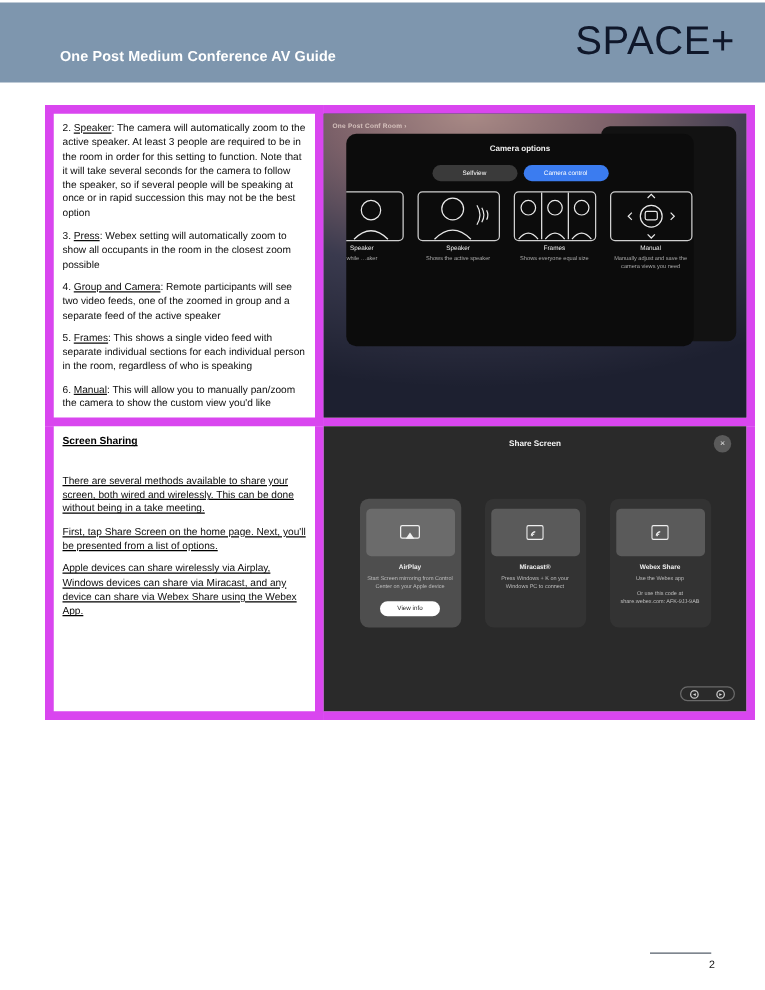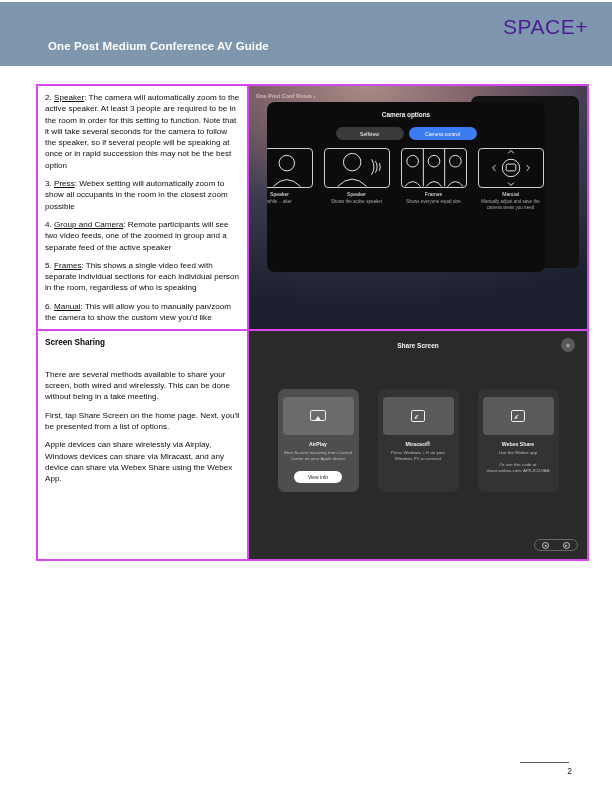--- a/index.html
+++ b/index.html
@@ -33,53 +33,53 @@
     font-size: 11.5px;
     font-weight: bold;
     color: #ffffff;
     letter-spacing: 0.1px;
     white-space: nowrap;
   }
   .header-logo {
     position: absolute;
     right: 24px;
     top: 14px;
-    font-size: 21px;
+    font-size: 32px;
     font-weight: 300;
-    color: #4c1d95;
+    color: #0f172a;
     letter-spacing: 0.5px;
     line-height: 1;
     white-space: nowrap;
   }
 
   
   .doc-table {
     position: absolute;
     left: 36px;
     top: 84px;
     width: 533px;
     border-collapse: collapse;
     table-layout: fixed;
   }
   .doc-table td {
-    border: 2px solid #d946ef;
+    border: 7px solid #d946ef;
     vertical-align: top;
     padding: 0;
   }
   td.text-cell {
     width: 195px;
     padding: 6px 7px 6px 7px;
   }
   td.media-cell {
     width: 338px;
     padding: 0;
     background: #ffffff;
   }
   .cell-row1 { height: 212px; }
-  .cell-row2 { height: 216px; }
+  .cell-row2 { height: 216px; text-decoration: underline; }
 
   .para {
     font-size: 8.1px;
     line-height: 11.3px;
     margin: 0 0 7px 0;
     color: #0d0d0d;
   }
   .para:last-child { margin-bottom: 0; }
   .para u { text-decoration: underline; }
   .section-head {

